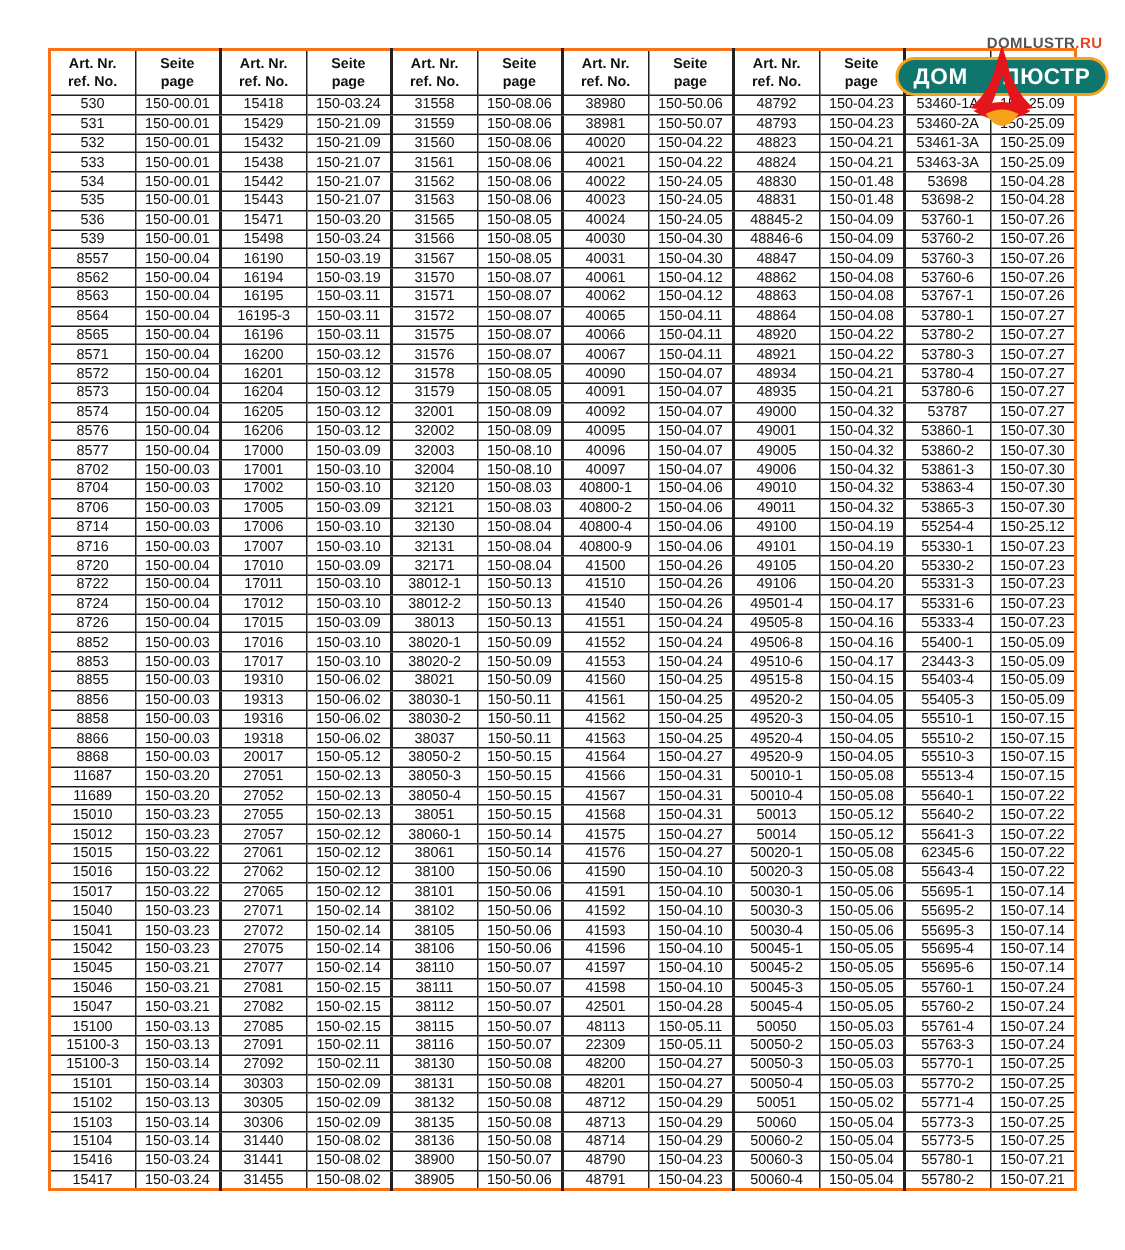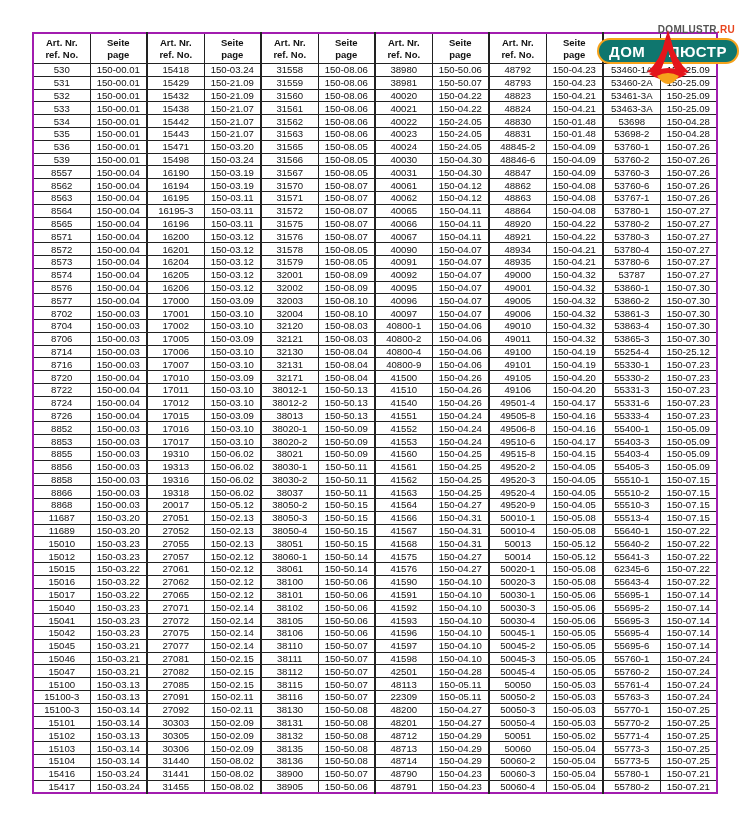--- a/index.html
+++ b/index.html
@@ -7,21 +7,21 @@
          font-family: "Liberation Sans", sans-serif; color: #111; }
   .wrap { position: absolute; left: 32px; top: 32px; }
   table { border-collapse: collapse; table-layout: fixed; }
   th, td { border: 1px solid #222; text-align: center; padding: 0;
            font-family: "Liberation Sans", sans-serif; white-space: nowrap; overflow: hidden; }
   th { height: 29px; font-size: 9.5px; font-weight: bold; line-height: 12px; }
   td { height: 11.8px; font-size: 9.6px; line-height: 11px; }
   col.a { width: 57px; }
   col.p { width: 57px; }
   th.grp, td.grp { border-left: 2px solid #222; }
-  table { border: 2px solid #a21caf; }
+  table { border: 2px solid #f97316; }
   tr.thick td { border-top: 1.5px solid #444; }
   .logo { position: absolute; left: 595px; top: 4px; width: 150px; height: 70px; pointer-events: auto; margin-top: 20px; }
   .site { position: absolute; right: 10px; top: 0px; font-size: 10px; font-weight: bold; color: #555; letter-spacing: 0.3px; }
   .site .ru { color: #e8451d; }
   .pill { position: absolute; left: 4px; top: 16px; width: 138px; height: 22px; background: #0f766e; border-radius: 11px;
           box-shadow: 0 0 0 2px #f6a21b; }
   .pill span { position: absolute; top: 3px; font-size: 15px; font-weight: bold; color: #fff; letter-spacing: 0.5px; }
   .pill .l { left: 10px; } .pill .r { right: 10px; }
   .tower { position: absolute; left: 50px; top: 6px; width: 46px; height: 62px; }
 </style>
@@ -507,21 +507,21 @@
           <td>8853</td>
           <td>150-00.03</td>
           <td class="grp">17017</td>
           <td>150-03.10</td>
           <td class="grp">38020-2</td>
           <td>150-50.09</td>
           <td class="grp">41553</td>
           <td>150-04.24</td>
           <td class="grp">49510-6</td>
           <td>150-04.17</td>
-          <td class="grp">55403-3</td>
+          <td class="grp">23443-3</td>
           <td>150-05.09</td>
         </tr>
         <tr>
           <td>8855</td>
           <td>150-00.03</td>
           <td class="grp">19310</td>
           <td>150-06.02</td>
           <td class="grp">38021</td>
           <td>150-50.09</td>
           <td class="grp">41560</td>

